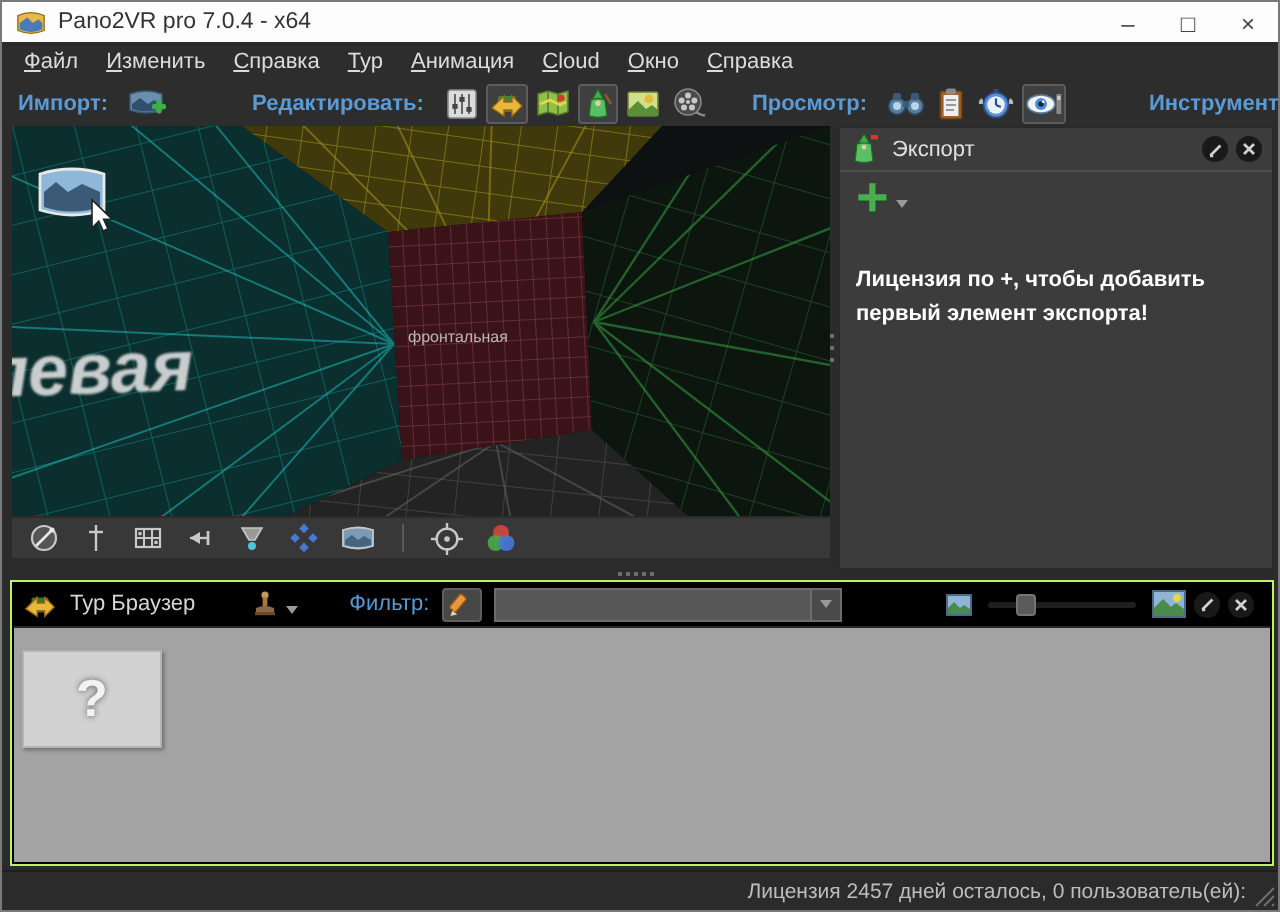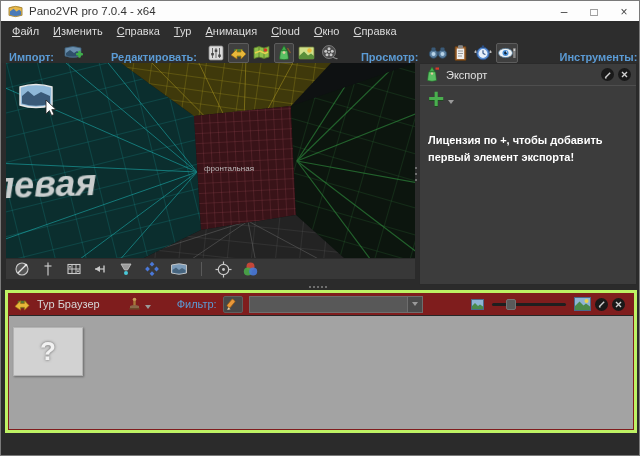--- a/index.html
+++ b/index.html
@@ -12,21 +12,21 @@
   .titlebar .title { font-size:11.5px; color:#333; }
   .win-btns { position:absolute; right:0; top:0; height:22px; display:flex; }
   .win-btn { width:30px; height:22px; display:flex; align-items:center; justify-content:center; font-size:12px; color:#444; cursor:default; }
 
   
   .menubar { position:absolute; left:0; top:22px; width:100%; height:18px; background:#2d2d2d; display:flex; padding-left:4px; }
   .menu-item { display:inline-block; color:#dcdcdc; font-size:11px; padding:2px 7px; }
   .menu-item::first-letter { text-decoration:underline; }
 
   
-  .toolbar { position:absolute; left:0; top:40px; width:100%; height:22px; background:#2d2d2d; display:flex; align-items:flex-end; }
+  .toolbar { position:absolute; left:0; top:40px; width:100%; height:22px; background:#2d2d2d; display:flex; align-items:center; }
   .tb-label { color:#5b9bd5; font-size:11px; font-weight:700; margin:0 8px; white-space:nowrap; }
   .tb-ico { width:22px; height:20px; display:flex; align-items:center; justify-content:center; margin:0 1px; border:1px solid transparent; border-radius:2px; }
   .tb-ico.pressed { background:#3f3f3f; border-color:#5c5c5c; }
 
   
   .viewer { position:absolute; left:5px; top:62px; width:409px; height:195px; background:#0e1112; }
   .viewer svg { display:block; }
   .viewer-toolbar { position:absolute; left:5px; top:258px; width:409px; height:20px; background:#383838; display:flex; align-items:center; padding-left:8px; gap:10px; }
   .vt-sep { width:1px; height:14px; background:#5a5a5a; margin:0 3px; }
 
@@ -38,21 +38,21 @@
   .plus-row { display:flex; align-items:center; margin:2px 0 0 8px; }
   .plus-label { font-size:28px; line-height:22px; font-weight:700; color:#4aae4f; text-shadow:0 1px 0 #1c4a1e; }
   .caret { width:0; height:0; border-left:3px solid transparent; border-right:3px solid transparent; border-top:4px solid #9a9a9a; margin-left:4px; margin-top:6px; }
   .export-msg { margin:22px 8px 0 8px; width:204px; color:#fff; font-size:11px; font-weight:700; line-height:1.55; }
 
   .v-splitter { position:absolute; left:414px; top:166px; width:3px; height:14px; display:flex; flex-direction:column; justify-content:space-between; }
   .v-splitter i, .h-splitter i { width:2px; height:2px; background:#6e6e6e; display:block; }
   .h-splitter { position:absolute; left:308px; top:285px; width:18px; height:3px; display:flex; justify-content:space-between; }
 
   
-  .tour-panel { position:absolute; left:4px; top:289px; width:632px; height:143px; background:#7f1d1d; border:3px solid #bef264; }
+  .tour-panel { position:absolute; left:4px; top:289px; width:632px; height:143px; background:#000000; border:1px solid #bef264; }
   .tour-header { height:22px; display:flex; align-items:center; padding:0 5px; }
   .tour-title { color:#d6d6d6; font-size:11px; margin-left:6px; }
   .stamp-wrap { display:flex; align-items:center; margin-left:28px; }
   .filter-label { color:#5b9bd5; font-size:11px; font-weight:400; margin-left:26px; margin-right:6px; }
   .tag-btn { width:20px; height:17px; background:#474747; border:1px solid #5e5e5e; border-radius:2px; display:flex; align-items:center; justify-content:center; }
   .filter-combo { display:flex; margin-left:6px; height:17px; }
   .filter-input { width:158px; height:17px; background:#585858; border:1px solid #6d6d6d; border-right:none; color:#ddd; font-size:11px; padding:0 4px; outline:none; }
   .combo-arrow { width:16px; height:17px; background:#4a4a4a; border:1px solid #6d6d6d; display:flex; align-items:center; justify-content:center; }
   .combo-arrow .caret { margin:0; }
   .zoom-ctrl { display:flex; align-items:center; margin-left:auto; }
@@ -102,21 +102,21 @@
   <div class="toolbar">
     <span class="tb-label">Импорт:</span>
     <div class="tb-ico">
       <svg width="20" height="18" viewBox="0 0 20 18">
         <path d="M1,4 Q9,1 17,4 L17,12 Q9,15 1,12 Z" fill="#6a8fae" stroke="#3a5a74" stroke-width="0.8"></path>
         <path d="M2,9 L6,6 L10,9 L13,7 L16,9 L16,11.5 Q9,14 2,11.5 Z" fill="#2f4f6a"></path>
         <rect x="12" y="9" width="7" height="2.6" rx="1" fill="#3fae49"></rect>
         <rect x="14.2" y="6.8" width="2.6" height="7" rx="1" fill="#3fae49"></rect>
       </svg>
     </div>
-    <span class="tb-label" style="margin-left:25px">Редактировать:</span>
+    <span class="tb-label" style="margin-left:40px">Редактировать:</span>
     <div class="tb-ico">
       <svg width="18" height="18" viewBox="0 0 18 18">
         <rect x="2" y="2" width="14" height="14" rx="1.5" fill="#dcdcdc" stroke="#8a8a8a" stroke-width="0.8"></rect>
         <line x1="5.5" y1="4" x2="5.5" y2="14" stroke="#666"></line>
         <line x1="9" y1="4" x2="9" y2="14" stroke="#666"></line>
         <line x1="12.5" y1="4" x2="12.5" y2="14" stroke="#666"></line>
         <rect x="4.2" y="9" width="2.6" height="2.4" fill="#444"></rect>
         <rect x="7.7" y="5.5" width="2.6" height="2.4" fill="#444"></rect>
         <rect x="11.2" y="10.5" width="2.6" height="2.4" fill="#444"></rect>
       </svg>
@@ -467,14 +467,22 @@
     </div>
     <div class="tour-content">
       <div class="thumb-card">
         <div class="thumb-photo">
           <span class="thumb-q">?</span>
         </div>
       </div>
     </div>
   </div>
 
+  <div class="statusbar">
+    <span class="status-text">Лицензия 2457 дней осталось, 0 пользователь(ей):</span>
+    <svg class="grip" viewBox="0 0 12 12">
+      <line x1="11" y1="2" x2="2" y2="11" stroke="#6e6e6e"></line>
+      <line x1="11" y1="6" x2="6" y2="11" stroke="#6e6e6e"></line>
+      <line x1="11" y1="10" x2="10" y2="11" stroke="#6e6e6e"></line>
+    </svg>
+  </div>
 
 </div>
 
 </body></html>

